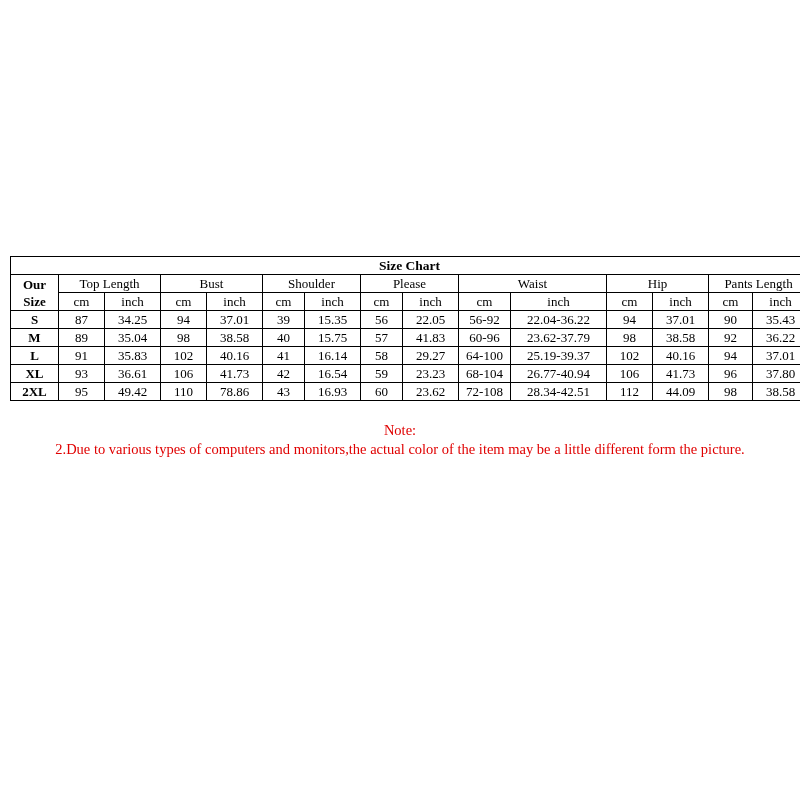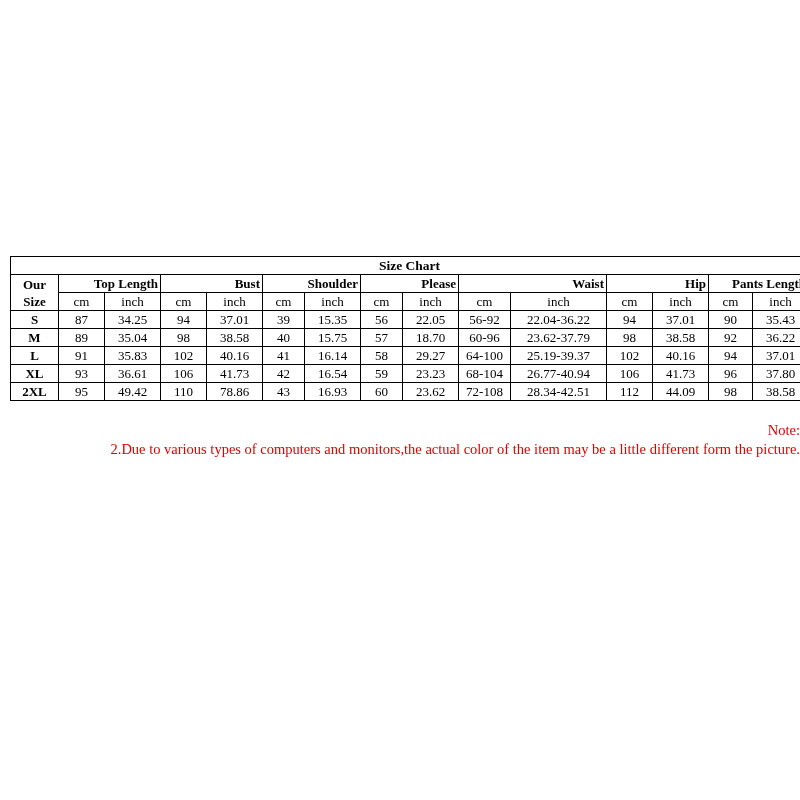--- a/index.html
+++ b/index.html
@@ -12,30 +12,30 @@
     border-collapse:collapse; table-layout:fixed; background:#ffffff;
   }
   .size-table th, .size-table td {
     border:1px solid #000;
     text-align:center; vertical-align:middle;
     font-size:13px; line-height:16px;
     height:18px; padding:0 2px;
     overflow:hidden; white-space:nowrap;
   }
   th.title  { font-weight:bold; font-size:13.5px; }
-  th.group  { font-weight:bold;text-align:right; }
+  th.group  { font-weight:normal; }
   th.corner { font-weight:bold; }
   th.corner span { display:block; line-height:17px; }
   th.unit   { font-weight:normal; }
   td.size   { font-weight:bold; }
   td.val    { font-weight:normal; }
 
   .note {
     position:absolute; top:421px; left:0; width:800px;
-    text-align:right; color:#e00000;
+    text-align:center; color:#e00000;
     font-size:14.5px; line-height:19px;
   }
 </style>
 </head>
 <body>
 
 <div class="canvas">
 
   <table class="size-table">
     <colgroup>
@@ -109,21 +109,21 @@
       </tr>
       <tr>
         <td class="size">M</td>
         <td class="val">89</td>
         <td class="val">35.04</td>
         <td class="val">98</td>
         <td class="val">38.58</td>
         <td class="val">40</td>
         <td class="val">15.75</td>
         <td class="val">57</td>
-        <td class="val">18.70</td>
+        <td class="val">41.83</td>
         <td class="val">60-96</td>
         <td class="val">23.62-37.79</td>
         <td class="val">98</td>
         <td class="val">38.58</td>
         <td class="val">92</td>
         <td class="val">36.22</td>
       </tr>
       <tr>
         <td class="size">L</td>
         <td class="val">91</td>

